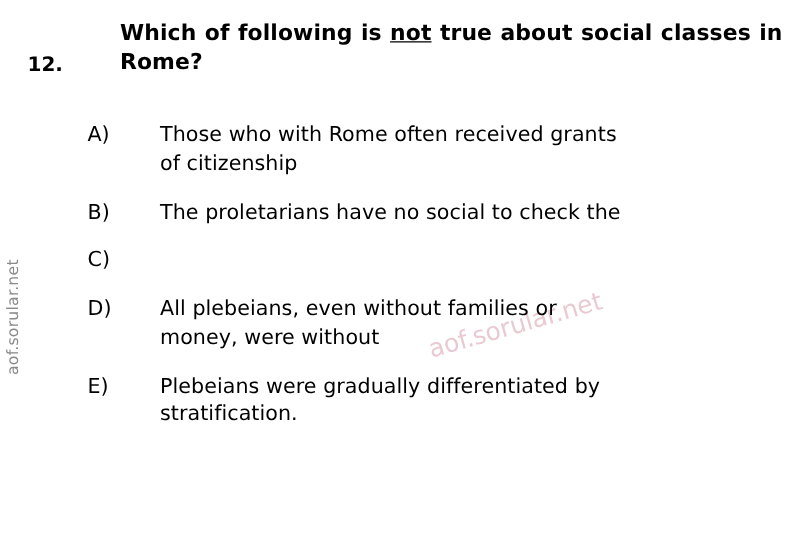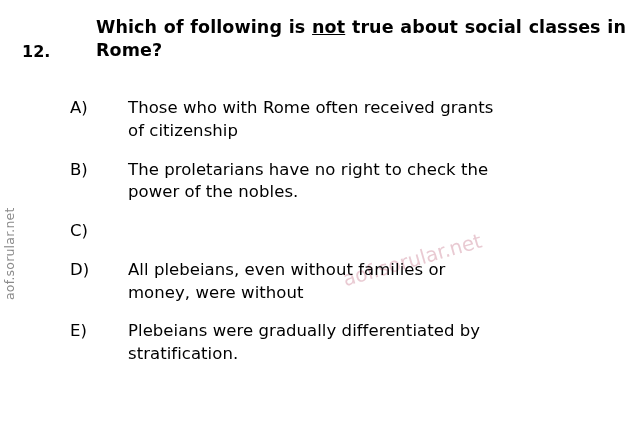--- a/index.html
+++ b/index.html
@@ -142,21 +142,21 @@
 
   <div class="options">
 
     <div class="option">
       <div class="opt-letter">A)</div>
       <div class="opt-text"><span>Those who with Rome often received grants</span><span class="line2">of citizenship</span></div>
     </div>
 
     <div class="option">
       <div class="opt-letter">B)</div>
-      <div class="opt-text"><span>The proletarians have no right to check the</span><span class="line2">power of the nobles.</span></div>
+      <div class="opt-text"><span>The proletarians have no social to check the</span></div>
     </div>
 
     <div class="option">
       <div class="opt-letter">C)</div>
       <div class="opt-text"></div>
     </div>
 
     <div class="option">
       <div class="opt-letter">D)</div>
       <div class="opt-text"><span>All plebeians, even without families or</span><span class="line2">money, were without</span></div>

